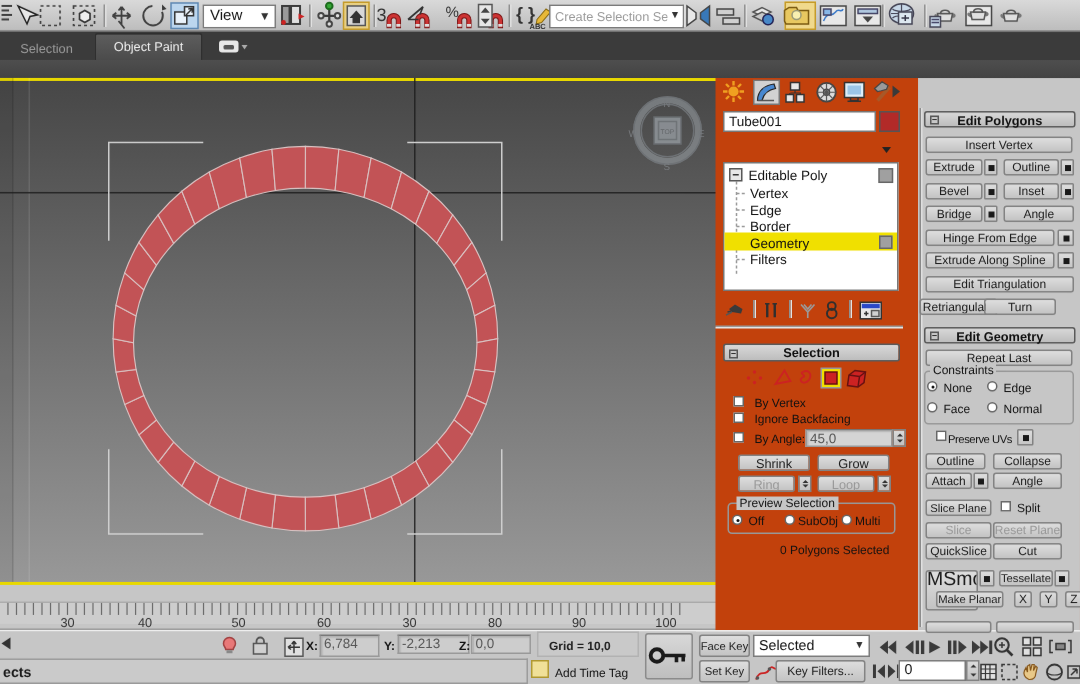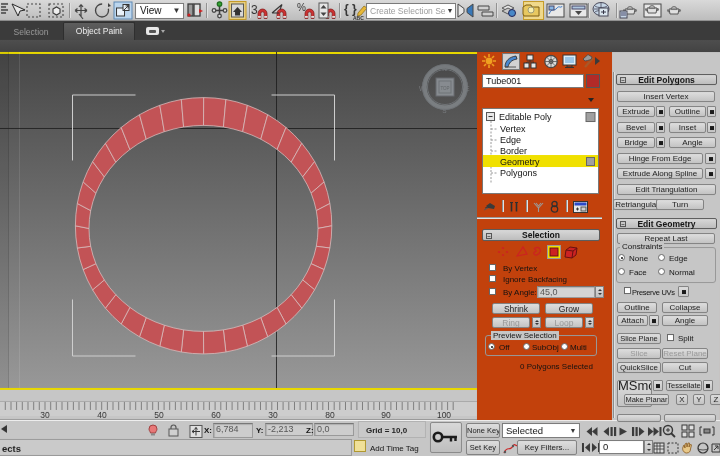--- a/index.html
+++ b/index.html
@@ -278,21 +278,21 @@
         <line x1="413.6" y1="12" x2="413.6" y2="20" stroke="#6a6a6a" stroke-width="0.8"></line>
         <line x1="419.2" y1="12" x2="419.2" y2="20" stroke="#6a6a6a" stroke-width="0.8"></line>
         <line x1="424.9" y1="12" x2="424.9" y2="20" stroke="#6a6a6a" stroke-width="0.8"></line>
         <line x1="430.6" y1="12" x2="430.6" y2="20" stroke="#6a6a6a" stroke-width="0.8"></line>
         <line x1="436.2" y1="12" x2="436.2" y2="20" stroke="#6a6a6a" stroke-width="0.8"></line>
         <line x1="441.9" y1="12" x2="441.9" y2="20" stroke="#6a6a6a" stroke-width="0.8"></line>
         <line x1="447.6" y1="12" x2="447.6" y2="20" stroke="#6a6a6a" stroke-width="0.8"></line>
         <line x1="453.2" y1="12" x2="453.2" y2="20" stroke="#6a6a6a" stroke-width="0.8"></line>
   </svg>
   <div class="lbl" style="left:35px;top:20px;width:20px;text-align:center;color:#333;font-size:8.5px">30</div>
-      <div class="lbl" style="left:92px;top:20px;width:20px;text-align:center;color:#333;font-size:8.5px">40</div>
+      <div class="lbl" style="left:92px;top:20px;width:20px;color:#333;font-size:8.5px">40</div>
       <div class="lbl" style="left:149px;top:20px;width:20px;text-align:center;color:#333;font-size:8.5px">50</div>
       <div class="lbl" style="left:206px;top:20px;width:20px;text-align:center;color:#333;font-size:8.5px">60</div>
       <div class="lbl" style="left:263px;top:20px;width:20px;text-align:center;color:#333;font-size:8.5px">30</div>
       <div class="lbl" style="left:320px;top:20px;width:20px;text-align:center;color:#333;font-size:8.5px">80</div>
       <div class="lbl" style="left:376px;top:20px;width:20px;text-align:center;color:#333;font-size:8.5px">90</div>
       <div class="lbl" style="left:434px;top:20px;width:20px;text-align:center;color:#333;font-size:8.5px">100</div>
 </div>
 
 <div class="abs" style="left:0;top:420px;width:720px;height:36px;background:#c6c6c6;border-top:1px solid #efefef">
   <div class="abs" style="left:0;top:0px;width:464px;height:17px;background:#c6c6c6"></div>
@@ -317,21 +317,21 @@
   <div class="lbl" style="left:366px;top:5px;font-weight:bold;font-size:8px;color:#222">Grid = 10,0</div>
   <div class="abs" style="left:354px;top:19px;width:12px;height:12px;background:#f0e098;border:1px solid #b09830"></div>
   <div class="lbl" style="left:370px;top:23px;font-size:8px">Add Time Tag</div>
 
   <div class="abs" style="left:430px;top:1px;width:32px;height:31px;background:linear-gradient(#d8d8d8,#bebebe);border:1px solid #8a8a8a;border-radius:2px"></div>
   <svg width="32" height="31" style="position:absolute;left:430px;top:1px">
     <circle cx="8" cy="15" r="4.2" fill="none" stroke="#1a1a1a" stroke-width="2.6"></circle>
     <path d="M12 15h15M21 15v4.5M25.5 15v4" stroke="#1a1a1a" stroke-width="2.4" fill="none"></path>
   </svg>
 
-  <div class="btn" style="left:466px;top:2px;width:34px;height:15px;line-height:14px;font-size:7.5px">None Key</div>
+  <div class="btn" style="left:466px;top:2px;width:34px;height:15px;line-height:14px;font-size:7.5px">Face Key</div>
   <div class="btn" style="left:466px;top:19px;width:34px;height:15px;line-height:14px;font-size:7.5px">Set Key</div>
   <div class="abs" style="left:502px;top:2px;width:78px;height:15px;background:#fff;border:1px solid #7a7a7a;font-size:9.5px;color:#111;line-height:13px;padding-left:3px">Selected</div>
   <div class="abs" style="left:568px;top:4px;width:10px;height:11px;color:#333;font-size:7px;text-align:center;line-height:11px">▼</div>
   <svg width="28" height="16" style="position:absolute;left:502px;top:19px">
     <path d="M2 13C5 5 8 12 11 6c2-4 4 3 6-2" stroke="#cc2222" fill="none" stroke-width="1.2"></path>
     <circle cx="3" cy="12" r="1.2" fill="#555"></circle>
         <circle cx="11" cy="6" r="1.2" fill="#555"></circle>
   </svg>
   <div class="btn" style="left:517px;top:19px;width:60px;height:15px;line-height:14px;font-size:8px">Key Filters...</div>
 
@@ -445,21 +445,21 @@
       <path d="M5.5 7.5h4" stroke="#333"></path>
       <rect x="103" y="3.5" width="9" height="9" fill="#a0a0a0" stroke="#666"></rect>
     </svg>
     <div class="abs" style="left:0;top:46px;width:115px;height:12px;background:#f0e000"></div>
     <div class="abs" style="left:103px;top:47.5px;width:9px;height:9px;background:#a0a0a0;border:1px solid #666"></div>
     <div class="lbl" style="left:16px;top:2.5px;font-size:9px">Editable Poly</div>
     <div class="lbl" style="left:17px;top:14.5px;font-size:9px">Vertex</div>
     <div class="lbl" style="left:17px;top:25.5px;font-size:9px">Edge</div>
     <div class="lbl" style="left:17px;top:36.5px;font-size:9px">Border</div>
     <div class="lbl" style="left:17px;top:47.5px;font-size:9px">Geometry</div>
-    <div class="lbl" style="left:17px;top:58.5px;font-size:9px">Polygons</div>
+    <div class="lbl" style="left:17px;top:58.5px;font-size:9px">Filters</div>
   </div>
 
   <svg width="130" height="15" style="position:absolute;left:0px;top:147px">
     <g transform="translate(7 0)">
           <path d="M6 4l5 3-1 3-6-1-2-2z" fill="#3a3a3a"></path>
           <path d="M1 9l4-1" stroke="#3a3a3a" stroke-width="1.2"></path>
           <path d="M0 11l4-2" stroke="#555" stroke-width="1"></path>
         </g>
     <g stroke="#2f2f2f" stroke-width="1.6" fill="none">
           <path d="M34.5 3.5v9M39.5 3.5v9"></path>

